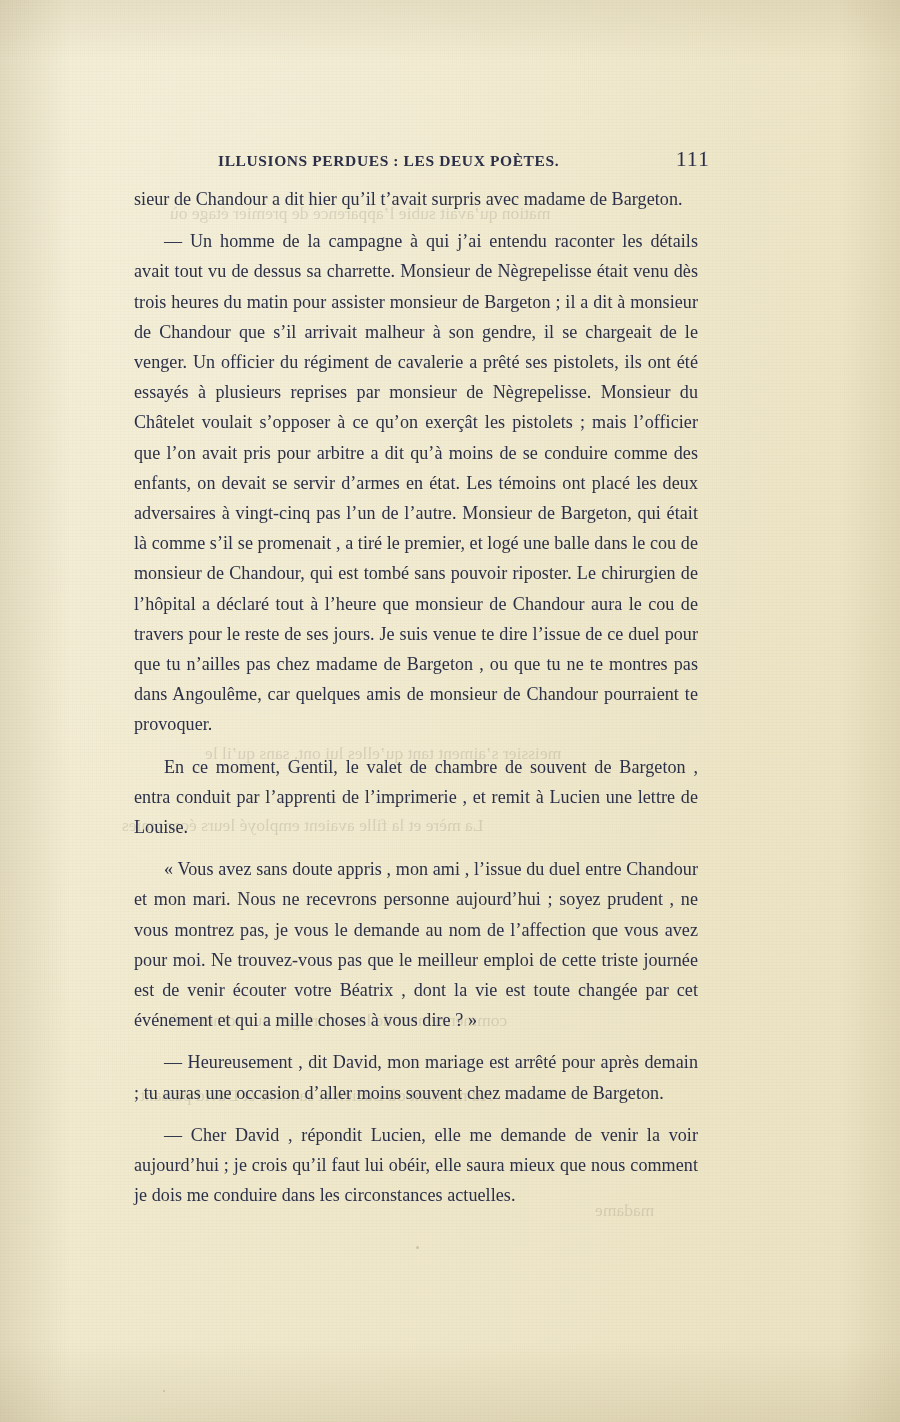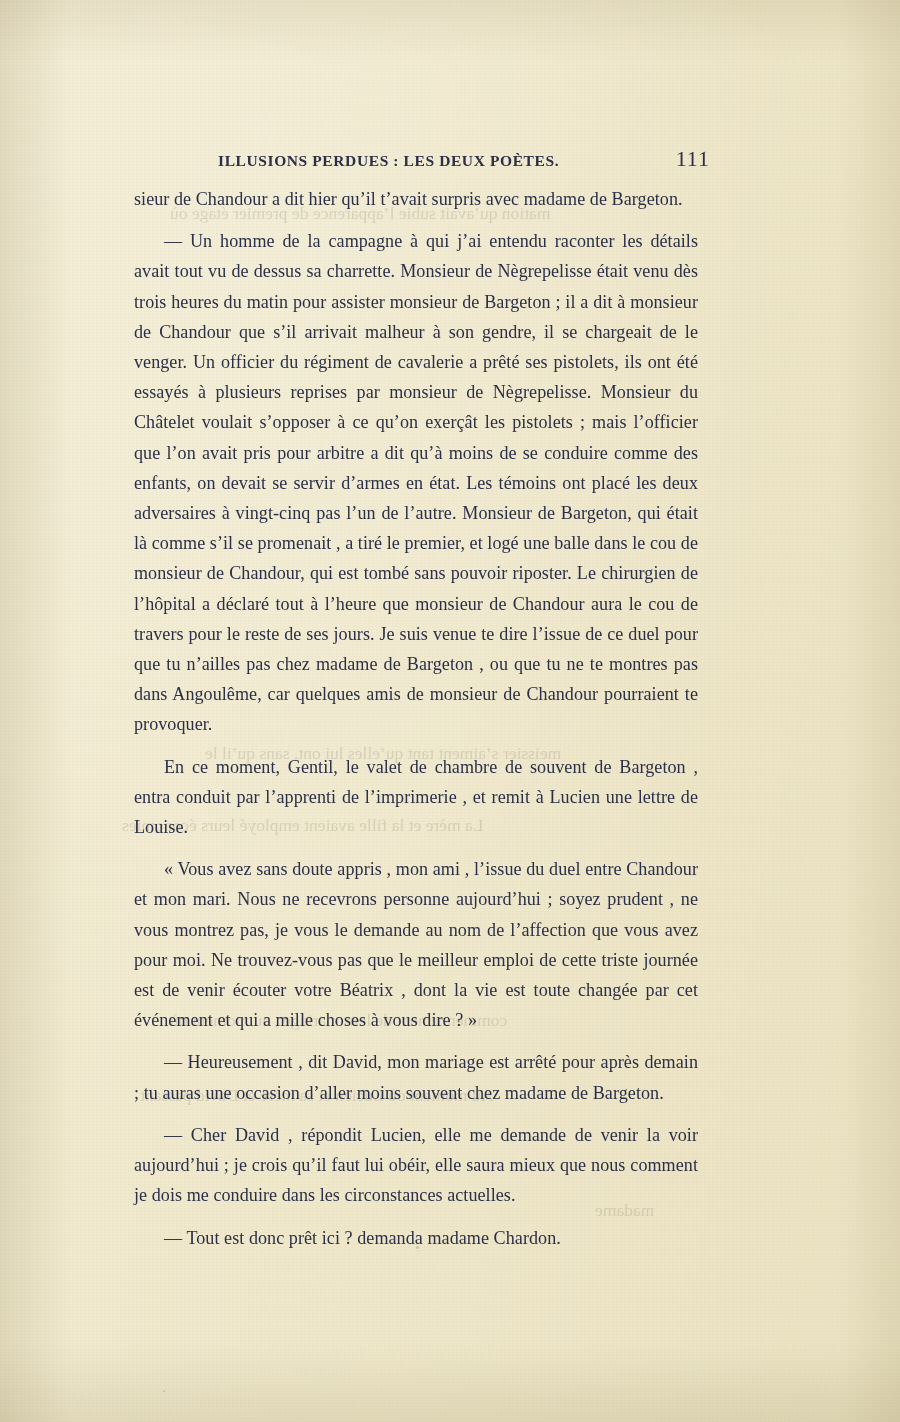--- a/index.html
+++ b/index.html
@@ -127,16 +127,15 @@
       <div class="rh-title">ILLUSIONS PERDUES : LES DEUX POÈTES.</div>
       <div class="rh-folio">111</div>
     </div>
 
     <p class="noindent">sieur de Chandour a dit hier qu’il t’avait surpris avec madame de Bargeton.</p>
     <p class="indent">— Un homme de la campagne à qui j’ai entendu raconter les détails avait tout vu de dessus sa charrette. Monsieur de Nègrepelisse était venu dès trois heures du matin pour assister monsieur de Bargeton ; il a dit à monsieur de Chandour que s’il arrivait malheur à son gendre, il se chargeait de le venger. Un officier du régiment de cavalerie a prêté ses pistolets, ils ont été essayés à plusieurs reprises par monsieur de Nègrepelisse. Monsieur du Châtelet voulait s’opposer à ce qu’on exerçât les pistolets ; mais l’officier que l’on avait pris pour arbitre a dit qu’à moins de se conduire comme des enfants, on devait se servir d’armes en état. Les témoins ont placé les deux adversaires à vingt-cinq pas l’un de l’autre. Monsieur de Bargeton, qui était là comme s’il se promenait , a tiré le premier, et logé une balle dans le cou de monsieur de Chandour, qui est tombé sans pouvoir riposter. Le chirurgien de l’hôpital a déclaré tout à l’heure que monsieur de Chandour aura le cou de travers pour le reste de ses jours. Je suis venue te dire l’issue de ce duel pour que tu n’ailles pas chez madame de Bargeton , ou que tu ne te montres pas dans Angoulême, car quelques amis de monsieur de Chandour pourraient te provoquer.</p>
     <p class="indent">En ce moment, Gentil, le valet de chambre de souvent de Bargeton , entra conduit par l’apprenti de l’imprimerie , et remit à Lucien une lettre de Louise.</p>
     <p class="indent">« Vous avez sans doute appris , mon ami , l’issue du duel entre Chandour et mon mari. Nous ne recevrons personne aujourd’hui ; soyez prudent , ne vous montrez pas, je vous le demande au nom de l’affection que vous avez pour moi. Ne trouvez-vous pas que le meilleur emploi de cette triste journée est de venir écouter votre Béatrix , dont la vie est toute changée par cet événement et qui a mille choses à vous dire ? »</p>
     <p class="indent">— Heureusement , dit David, mon mariage est arrêté pour après demain ; tu auras une occasion d’aller moins souvent chez madame de Bargeton.</p>
     <p class="indent">— Cher David , répondit Lucien, elle me demande de venir la voir aujourd’hui ; je crois qu’il faut lui obéir, elle saura mieux que nous comment je dois me conduire dans les circonstances actuelles.</p>
-    <p class="indent">— Tout est donc prêt ici ? demanda madame Chardon.</p>
 
   </div>
 </div>
 
 </body></html>

